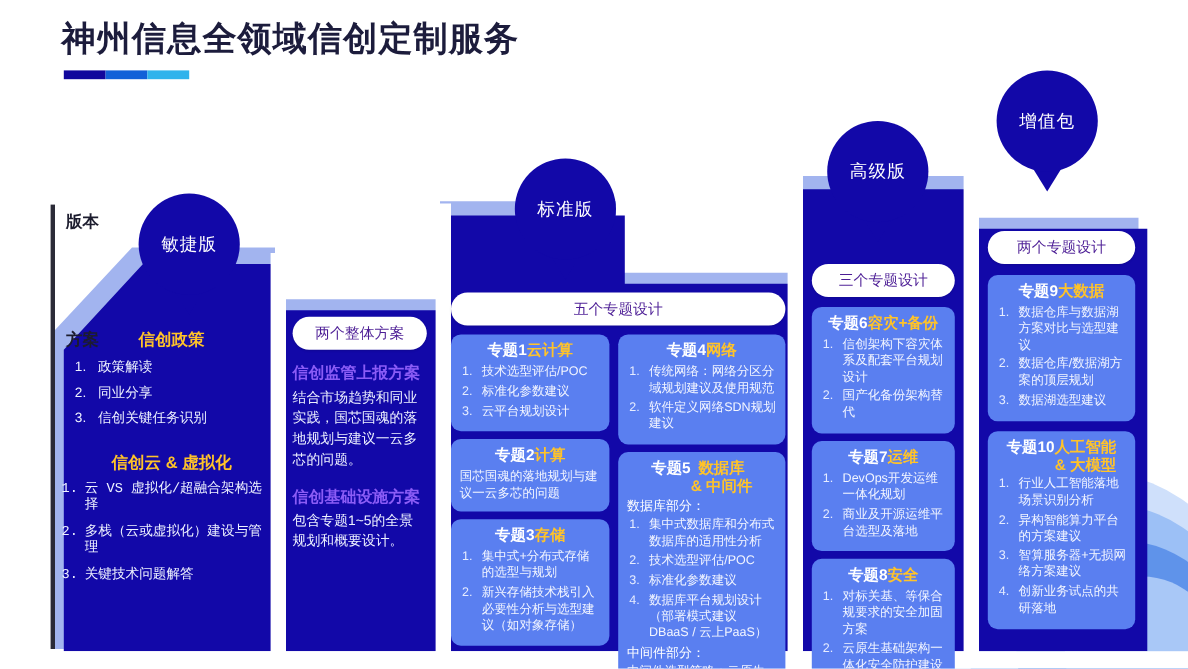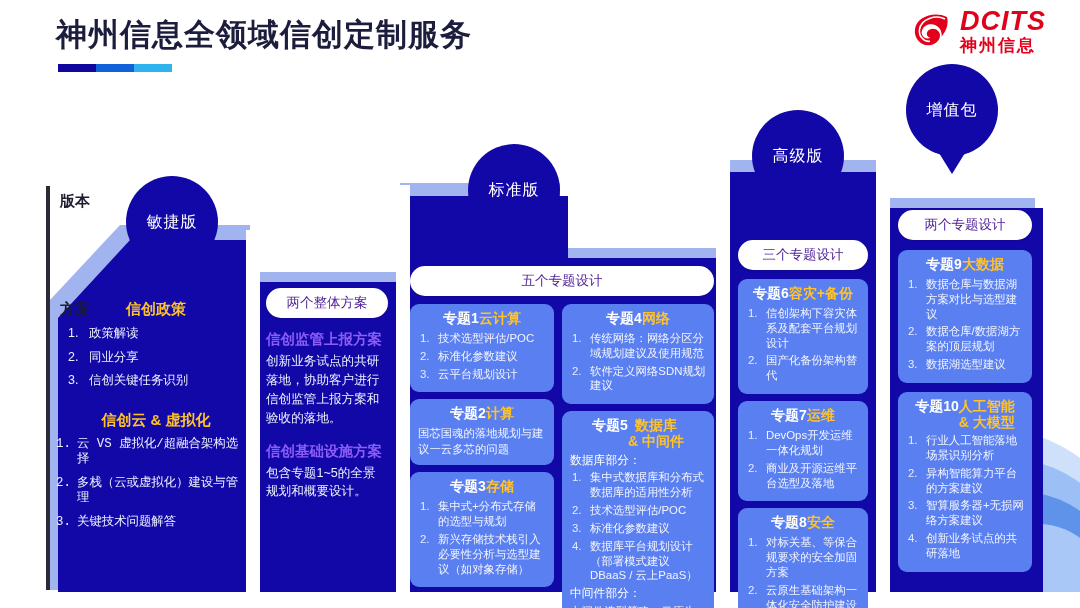--- a/index.html
+++ b/index.html
@@ -118,32 +118,20 @@
     <rect x="0" y="592" width="1080" height="16" fill="#ffffff"></rect>
   </svg>
 
   <div class="title">神州信息全领域信创定制服务</div>
   <div class="title-underline">
     <i class="tu-a"></i>
     <i class="tu-b"></i>
     <i class="tu-c"></i>
   </div>
 
-  <div class="logo">
-    <div class="logo-mark">
-      <svg width="46" height="46" viewBox="0 0 46 46">
-        <path d="M38 9 C26 3 8 8 6 21 C4.5 31 13 39 22 37 C29 35.5 33 29 30 24 C27.5 19.8 21 19.5 18.5 23.5 C16.8 26.3 18.5 29.5 21.5 29.6 C19 31.6 14.2 30.3 13 26.6 C11.5 22 15.3 16.6 21.2 16.2 C28.5 15.7 33.5 21.8 32.6 28.4 C36.8 24 40 16.2 38 9 Z" fill="#e2001a"></path>
-        <path d="M36 11 C27 6.5 12 10.5 10.5 21.5 C9.6 28.4 15 34.2 21 33.3" fill="none" stroke="#ffffff" stroke-width="1.6"></path>
-      </svg>
-    </div>
-    <div class="logo-text">
-      <div class="logo-en">DCITS</div>
-      <div class="logo-cn">神州信息</div>
-    </div>
-  </div>
 
   <div class="axis-line"></div>
   <div class="axis-label axis-version">版本</div>
   <div class="axis-label axis-scheme">方案</div>
 
   <div class="pin" style="left:126px; top:176px;">
     <div class="pin-tail"></div>
     <div class="pin-body">敏捷版</div>
   </div>
   <div class="pin" style="left:468px; top:144px;">
@@ -175,21 +163,21 @@
         <li>多栈（云或虚拟化）建设与管理</li>
         <li>关键技术问题解答</li>
       </ol>
     </div>
   </div>
 
   <div class="col" style="left:266px; top:288px; width:122px;">
     <div class="pill">两个整体方案</div>
     <div style="margin-top:12px;">
       <div class="c2-h">信创监管上报方案</div>
-      <div class="c2-p">创新业务试点的共研落地，协助客户进行信创监管上报方案和验收的落地。</div>
+      <div class="c2-p">结合市场趋势和同业实践，国芯国魂的落地规划与建议一云多芯的问题。</div>
     </div>
     <div style="margin-top:14px;">
       <div class="c2-h">信创基础设施方案</div>
       <div class="c2-p">包含专题1~5的全景规划和概要设计。</div>
     </div>
   </div>
 
   <div class="col" style="left:410px; top:266px; width:304px;">
     <div class="pill">五个专题设计</div>
     <div style="display:flex; gap:8px; margin-top:8px;">

